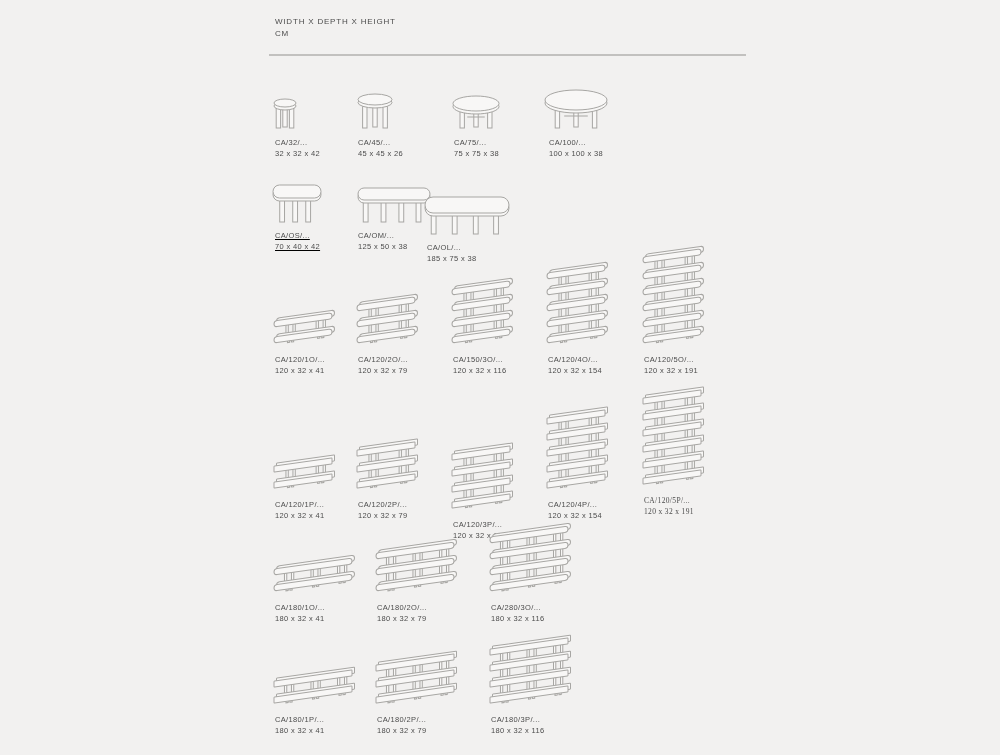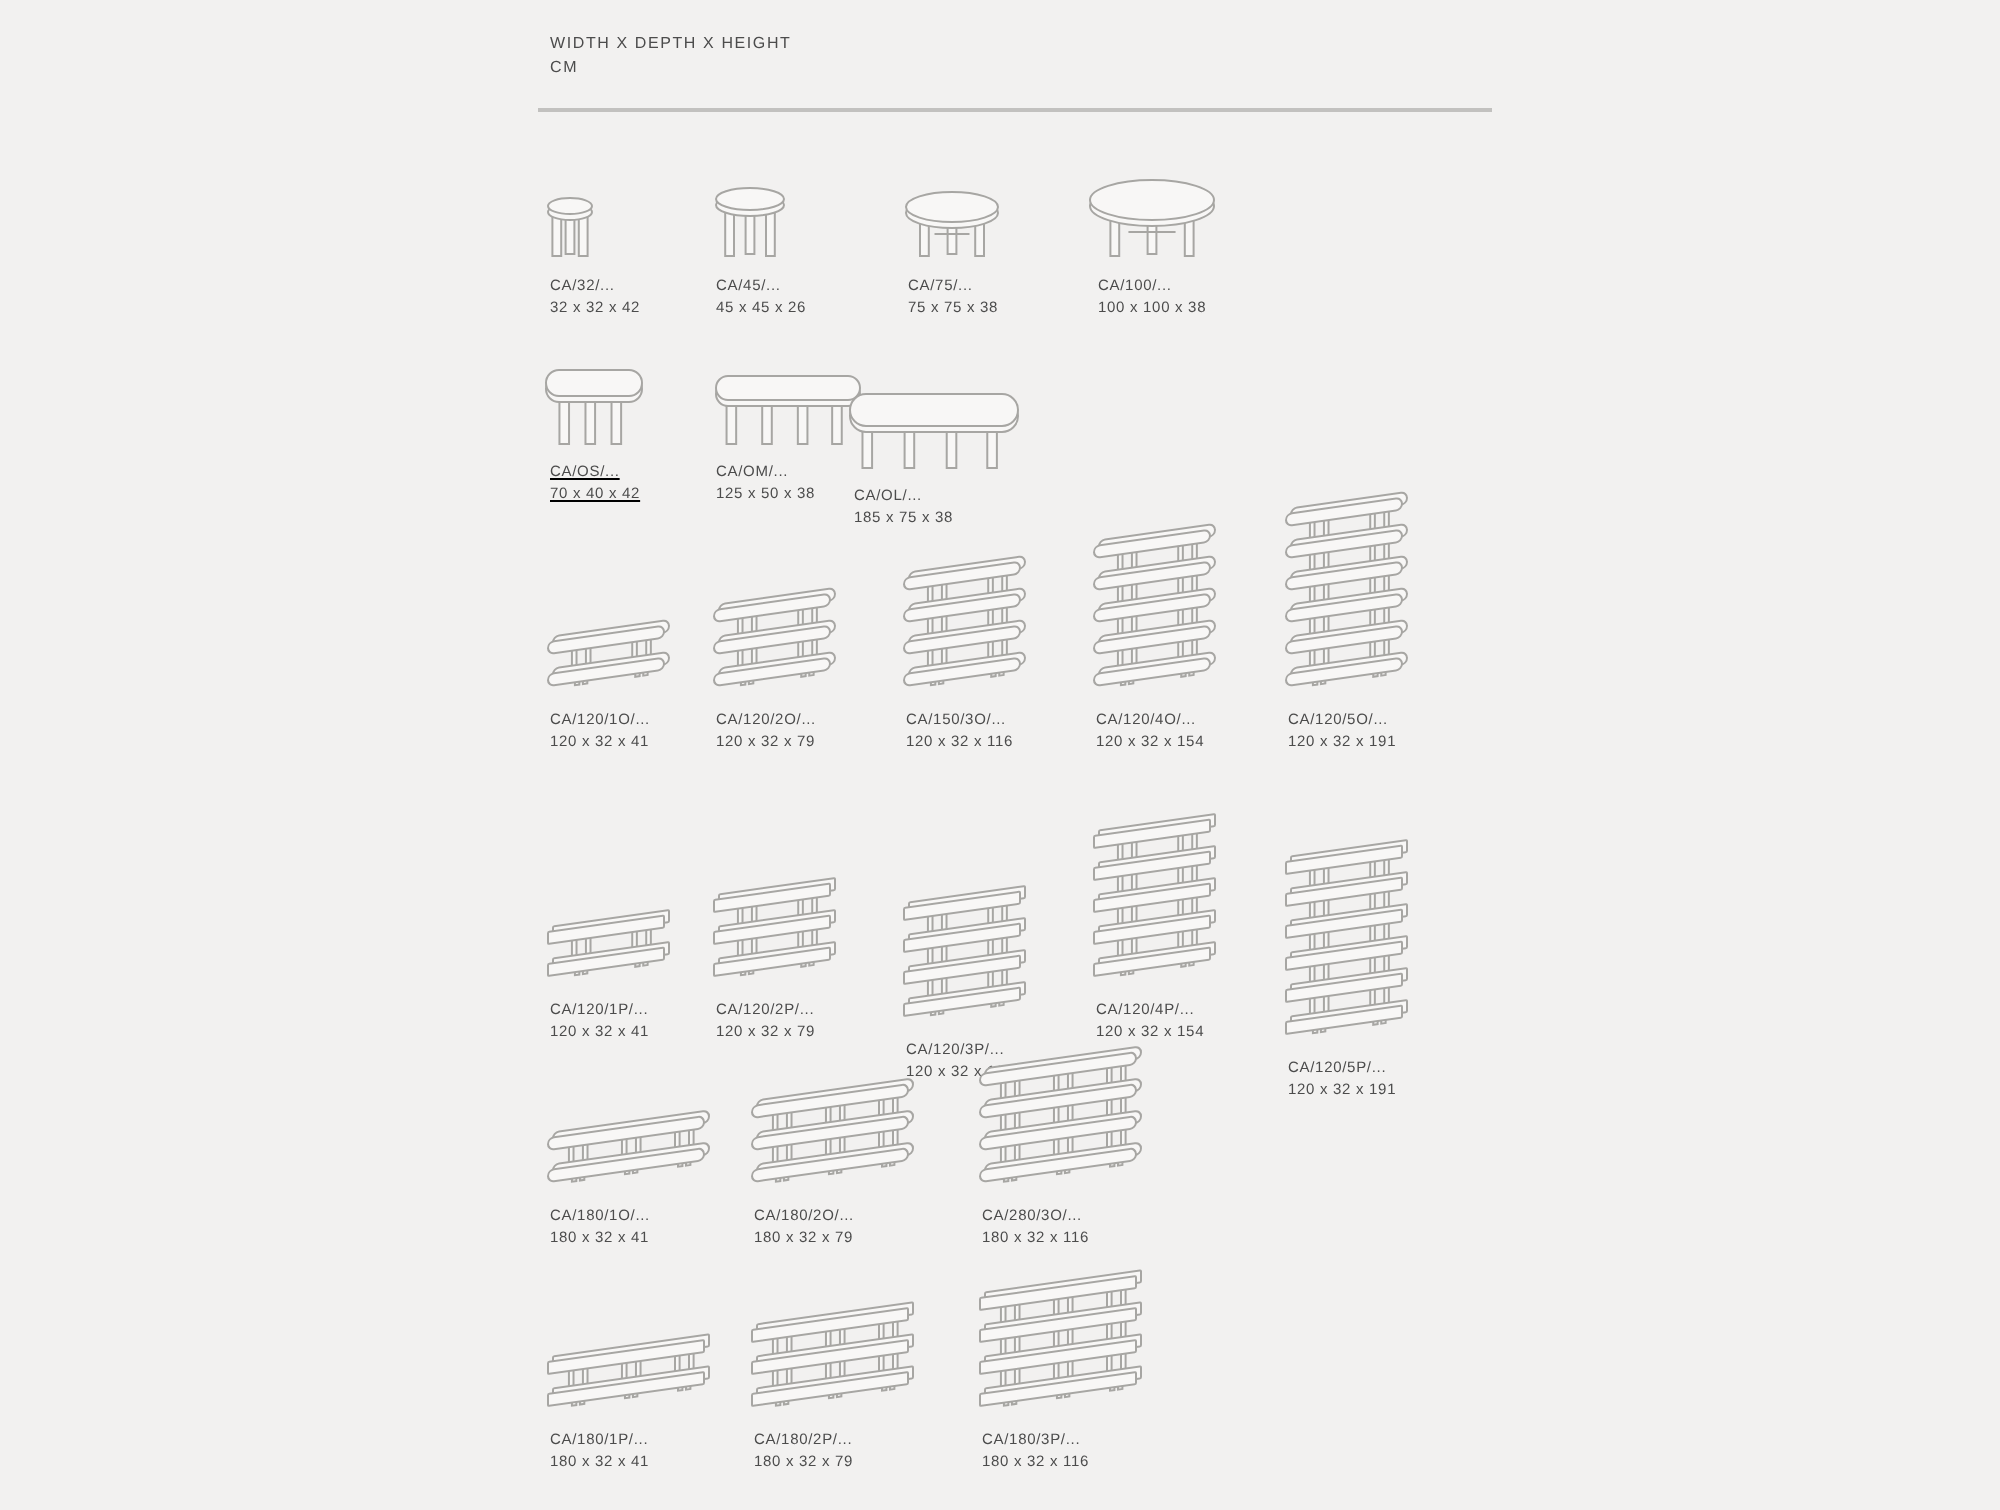--- a/index.html
+++ b/index.html
@@ -425,21 +425,21 @@
             <rect x="2.5" y="13.5" width="58" height="6" rx="0.6" ry="0.6" class="sh"></rect>
             <rect x="0" y="16" width="58" height="6" rx="0.6" ry="0.6" class="sh"></rect>
             <rect x="2.5" y="-2.5" width="58" height="6" rx="0.6" ry="0.6" class="sh"></rect>
             <rect x="0" y="0" width="58" height="6" rx="0.6" ry="0.6" class="sh"></rect>
           </g>
         </svg>
       </div>
     <div class="code">CA/120/4P/...</div>
     <div class="dims">120 x 32 x 154</div>
   </div>
-  <div class="item" style="left:644px; top:528px;">
+  <div class="item" style="left:644px; top:495px;font-family:Liberation Serif, serif;">
     <div class="fig" style="left:-3px;">
         <svg width="64" height="99" viewBox="0 0 64 99">
           <g transform="translate(2 9) skewY(-8)">
             <rect x="13.46" y="85" width="2.2" height="2.5" class="sh"></rect>
             <rect x="17.46" y="85" width="2.2" height="2.5" class="sh"></rect>
             <rect x="11.96" y="69.5" width="2.3" height="11" class="sh"></rect>
             <rect x="18.96" y="69.5" width="2.3" height="11" class="sh"></rect>
             <rect x="11.96" y="53.5" width="2.3" height="11" class="sh"></rect>
             <rect x="18.96" y="53.5" width="2.3" height="11" class="sh"></rect>
             <rect x="11.96" y="37.5" width="2.3" height="11" class="sh"></rect>

